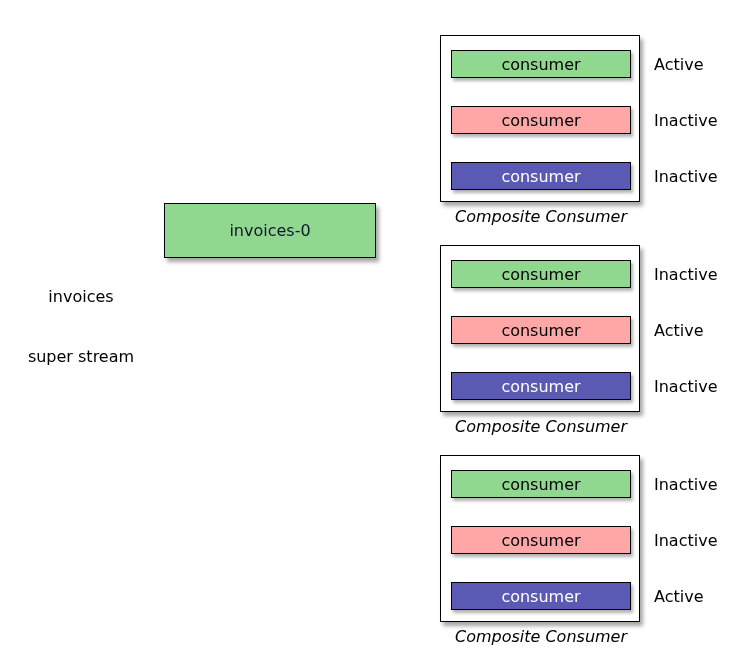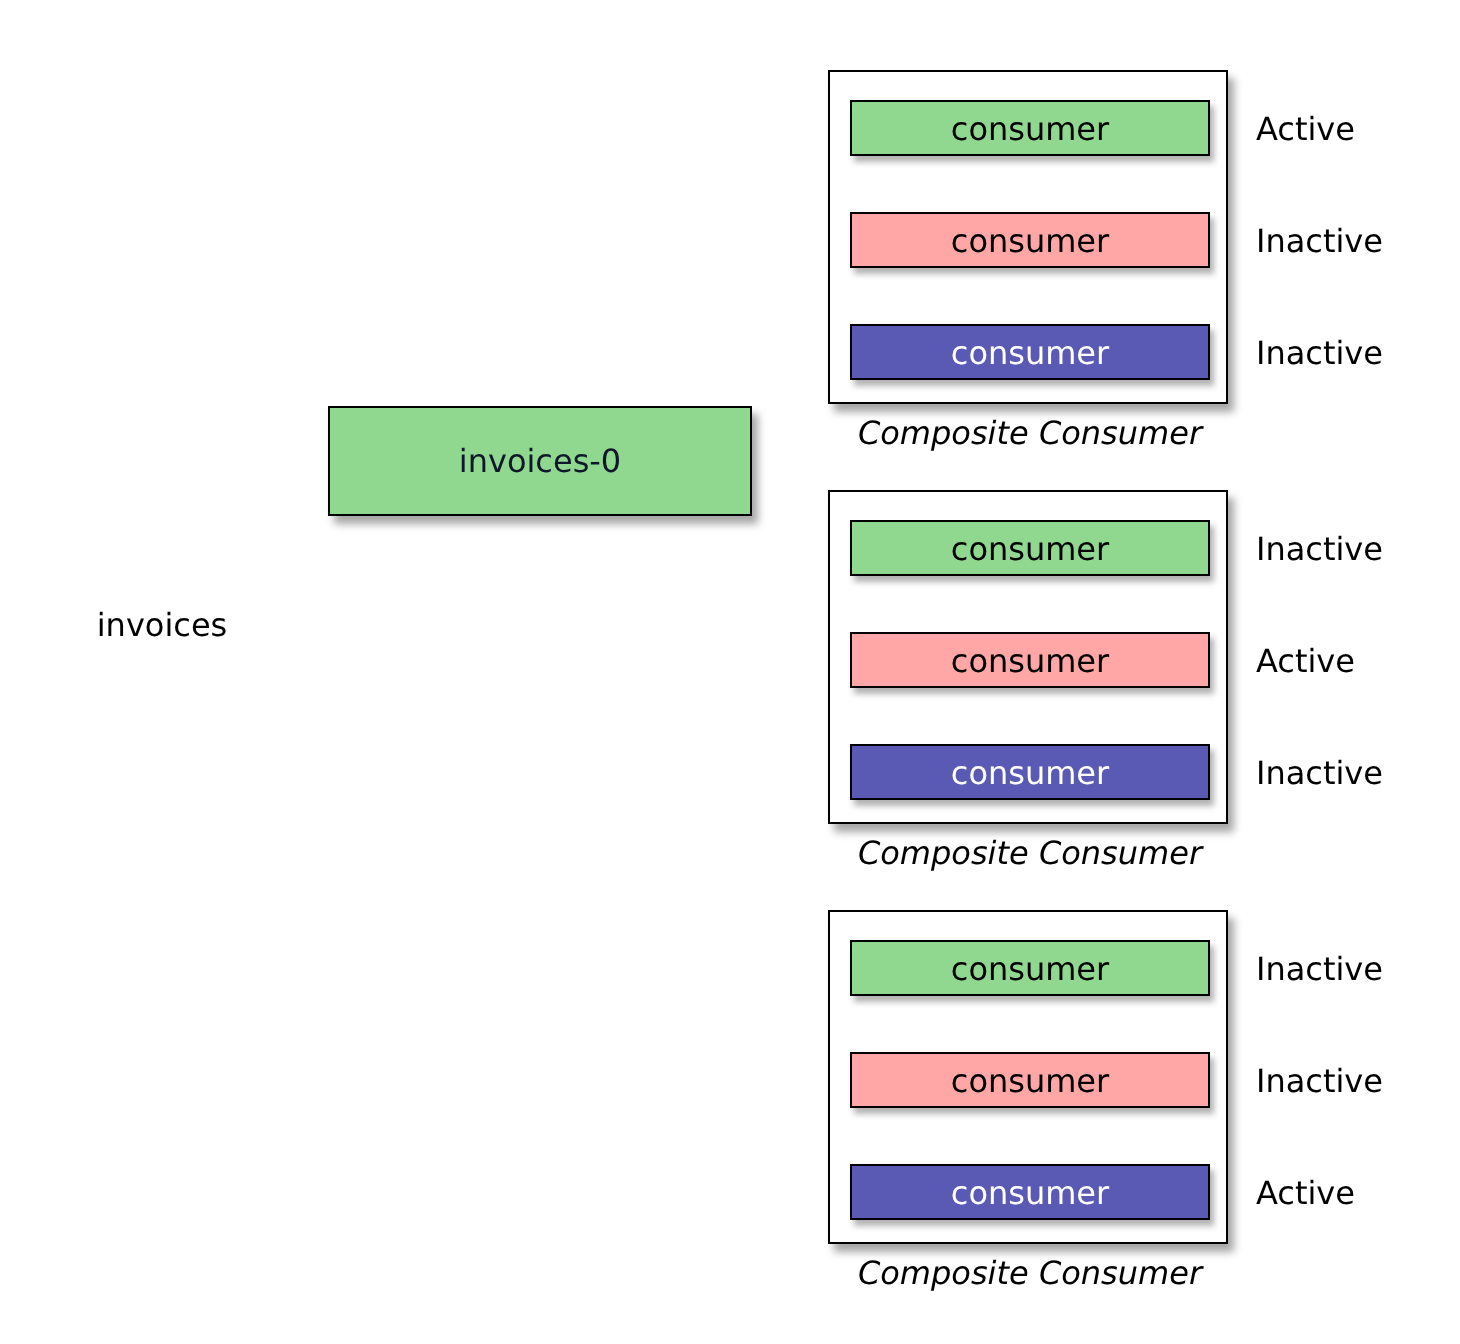--- a/index.html
+++ b/index.html
@@ -28,21 +28,21 @@
     height: 55px;
     border: 1.5px solid #000000;
     box-sizing: border-box;
     box-shadow: 3px 4px 4px rgba(0,0,0,0.35);
     display: flex;
     align-items: center;
     justify-content: center;
   }
   .composite {
     position: absolute;
-    left: 414px;
+    left: 440px;
     width: 200px;
     height: 167px;
     background: #ffffff;
     border: 1px solid #000000;
     box-sizing: border-box;
     box-shadow: 3px 4px 4px rgba(0,0,0,0.35);
   }
   .consumer {
     position: absolute;
     left: 10px;
@@ -79,21 +79,22 @@
     white-space: nowrap;
     line-height: 17px;
     font-style: italic;
   }
 </style>
 </head>
 <body>
 
 <div class="canvas">
 
-  <div class="label-left" style="top:304px;">invoices</div>
+  <div class="label-left" style="top:288px;">invoices</div>
+  <div class="label-left" style="top:348px;">super stream</div>
 
   <div class="partition" style="top: 203px; background-color: rgb(144, 216, 144);">
     <span style="color: #0f172a;">invoices-0</span>
   </div>
 
   <div class="composite" style="top:35px;">
     <div class="consumer consumer-top" style="background-color: rgb(144, 216, 144);">
       <span style="color: rgb(0, 0, 0);">consumer</span>
     </div>
     <div class="status status-top">Active</div>

